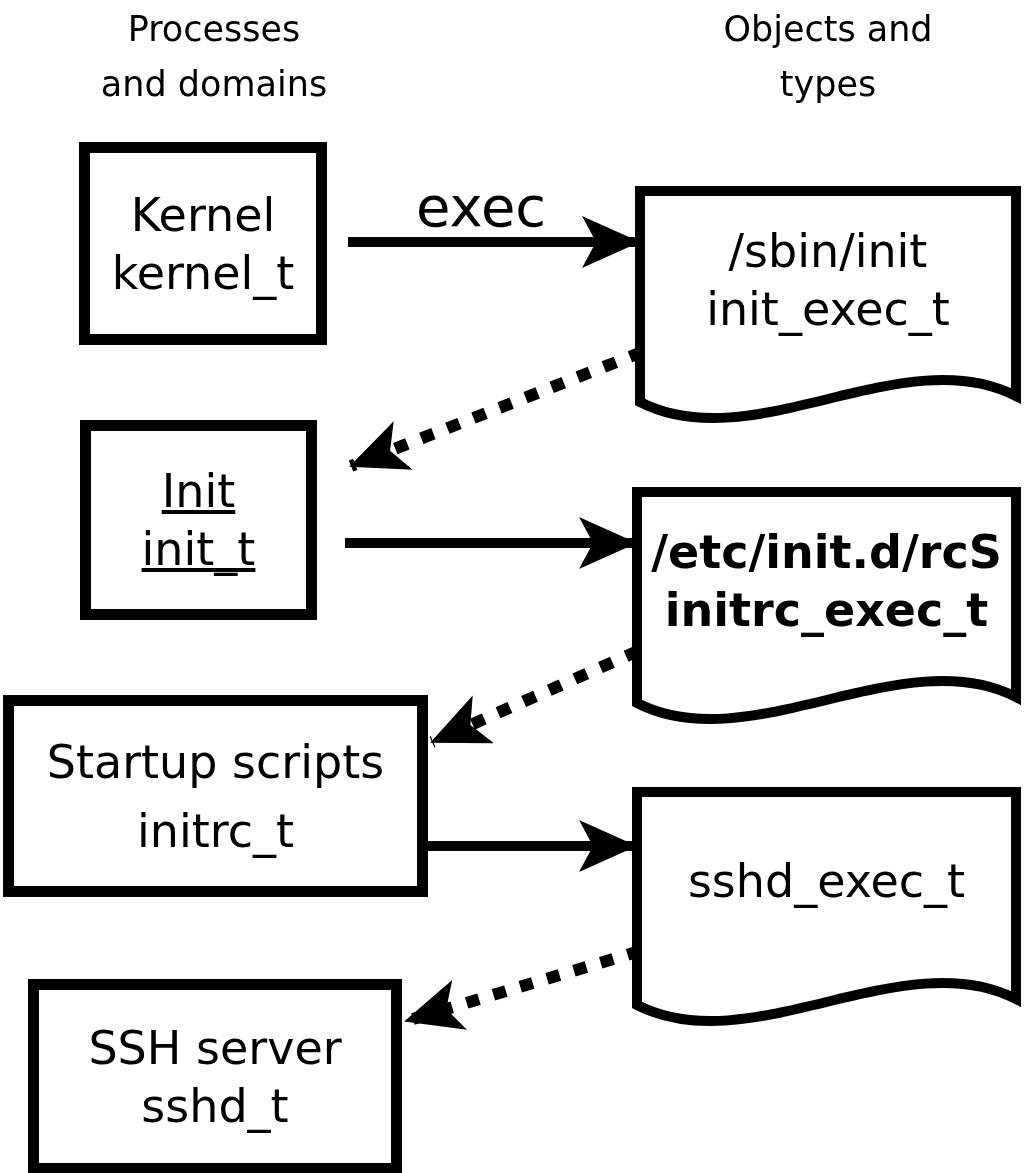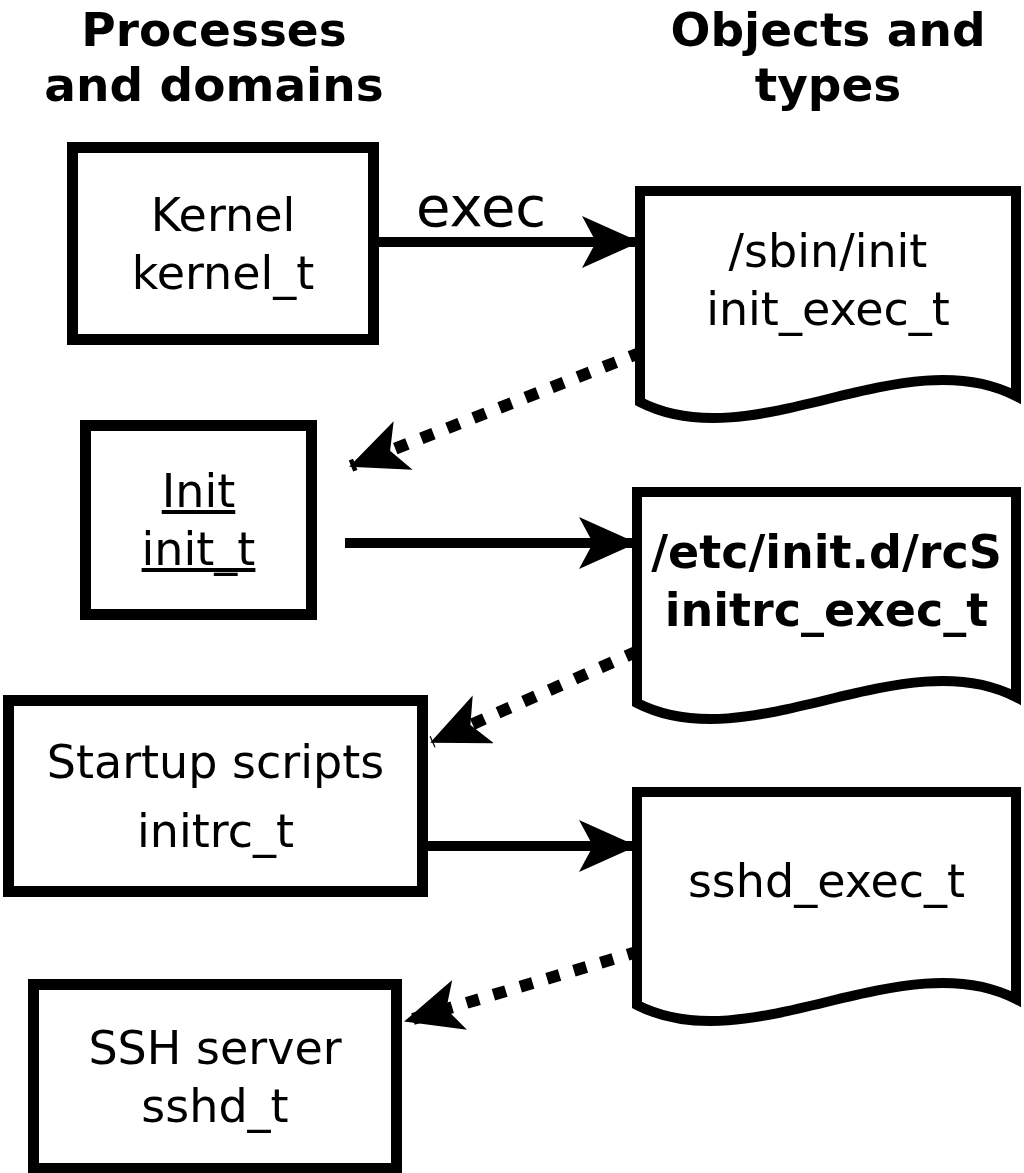--- a/index.html
+++ b/index.html
@@ -6,21 +6,21 @@
   html,body { margin:0; padding:0; background:var(--bg); }
   .canvas {
     position:relative; width:1024px; height:1173px;
     background:var(--bg); overflow:hidden;
     font-family:"DejaVu Sans","Liberation Sans",sans-serif;
     color:var(--fg);
   }
   .canvas svg { position:absolute; left:0; top:0; }
   .hdr {
     position:absolute; text-align:center;
-    font-size:47px; font-weight:bold; line-height:55px;
+    font-size:35px; font-weight:normal; line-height:55px;
     white-space:nowrap;
   }
   .pbox {
     position:absolute; box-sizing:border-box;
     border:11px solid var(--fg); background:var(--bg);
     display:flex; flex-direction:column; justify-content:center; align-items:center;
   }
   .txt2 {
     position:absolute;
     display:flex; flex-direction:column; justify-content:center; align-items:center;
@@ -58,21 +58,21 @@
 
   <div class="hdr" style="left:29px; top:2px; width:370px;">
     <div>Processes</div>
     <div>and domains</div>
   </div>
   <div class="hdr" style="left:643px; top:2px; width:370px;">
     <div>Objects and</div>
     <div>types</div>
   </div>
 
-  <div class="pbox" style="left:67px; top:142px; width:312px; height:203px;">
+  <div class="pbox" style="left:79px; top:142px; width:248px; height:203px;">
     <div class="tline">Kernel</div>
     <div class="tline">kernel_t</div>
   </div>
   <div class="pbox" style="left:80px; top:420px; width:237px; height:200px;text-decoration:underline;">
     <div class="tline">Init</div>
     <div class="tline">init_t</div>
   </div>
   <div class="pbox" style="left:3px; top:695px; width:425px; height:202px;gap:11px;">
     <div class="tline">Startup scripts</div>
     <div class="tline">initrc_t</div>

